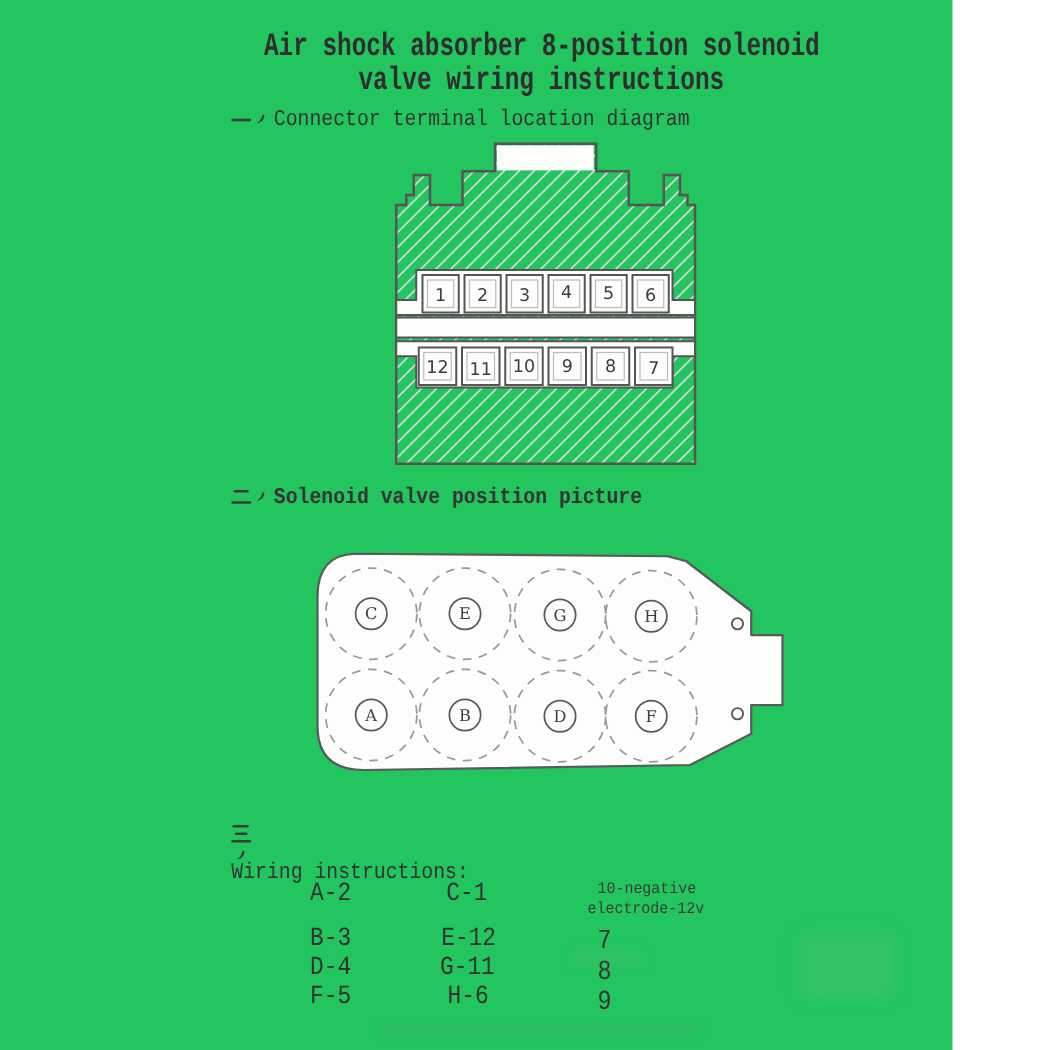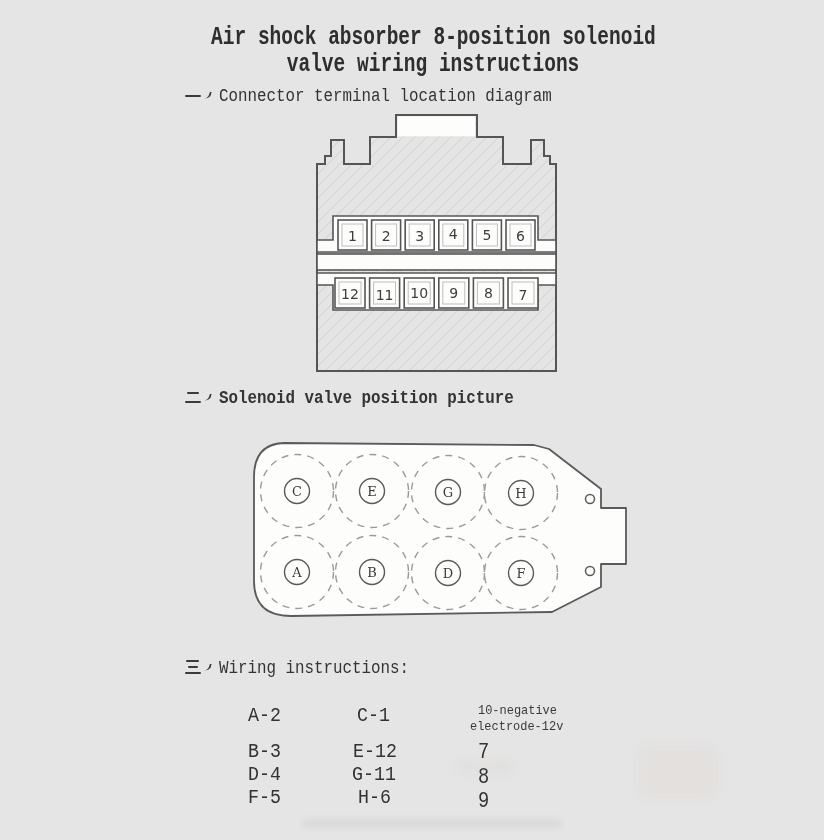--- a/index.html
+++ b/index.html
@@ -1,17 +1,17 @@
 <!DOCTYPE html>
 <html><head>
 <meta charset="utf-8">
 <style>
   html,body{margin:0;padding:0;background:#ffffff;}
   .page{
-    position:relative;width:824px;height:840px;background:#e5e5e5;overflow:hidden;
+    position:relative;width:762px;height:840px;background:#22c55e;overflow:hidden;
     font-family:"Liberation Mono", monospace;color:#333;
   }
   
   .title{position:absolute;left:0;top:24px;width:866px;text-align:center;
          font-weight:bold;font-size:26px;color:#2e2e2e;line-height:27px;}
   .title .tl{display:inline-block;white-space:nowrap;transform:scaleX(0.75);}
   
   .h{position:absolute;display:flex;align-items:flex-start;text-align:right;}
   .h .txt{display:inline-block;font-size:18px;color:#343434;white-space:nowrap;
           transform:scaleX(0.88);transform-origin:left top;line-height:20px;}
@@ -188,21 +188,21 @@
       <text x="297" y="576.5" text-anchor="middle">A</text>
       <circle cx="372" cy="572" r="12.5" fill="#fdfdfc" stroke="#5a5a5a" stroke-width="1.4"></circle>
       <text x="372" y="576.5" text-anchor="middle">B</text>
       <circle cx="448" cy="573" r="12.5" fill="#fdfdfc" stroke="#5a5a5a" stroke-width="1.4"></circle>
       <text x="448" y="577.5" text-anchor="middle">D</text>
       <circle cx="521" cy="573" r="12.5" fill="#fdfdfc" stroke="#5a5a5a" stroke-width="1.4"></circle>
       <text x="521" y="577.5" text-anchor="middle">F</text>
     </g>
   </svg>
 
-  <div class="h" style="left:185px;top:658px;">
+  <div class="h" style="left:185px;top:658px;flex-direction:column;">
     <span class="m three">
         <i class="b1"></i>
         <i class="b2"></i>
         <i class="b3"></i>
       </span>
     <span class="dun"></span>
     <span class="txt">Wiring instructions:</span>
   </div>
 
   <div>

